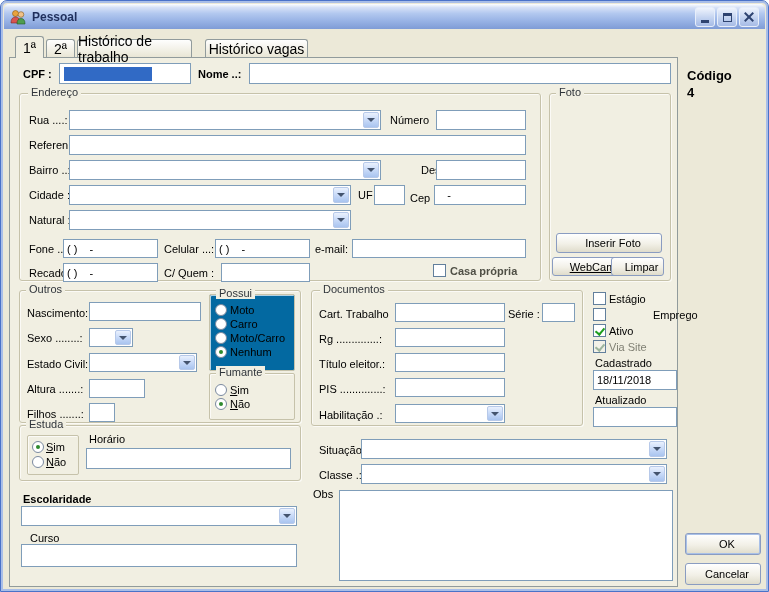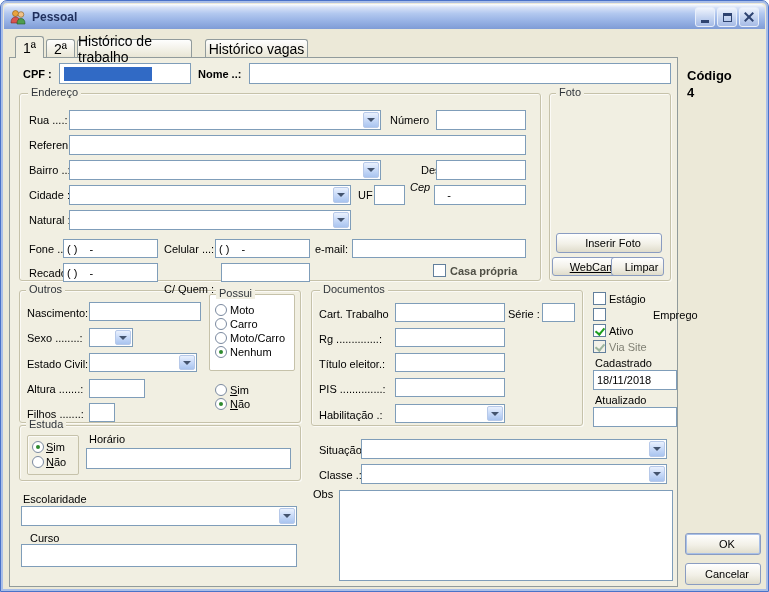--- a/index.html
+++ b/index.html
@@ -193,41 +193,41 @@
 
   <div class="lbl" style="left:28px;top:188px;">Cidade :</div>
   <div class="combo" style="left:68px;top:184px;width:282px;height:20px;">
     <span class="ctext"></span>
     <span class="cbtn">
         <span class="arr"></span>
       </span>
   </div>
   <div class="lbl" style="left:357px;top:188px;">UF</div>
   <input class="inp" style="left: 373px; top: 184px; width: 31px; height: 20px;" value="">
-  <div class="lbl" style="left:409px;top:180px;font-style:italic;">Cep</div>
+  <div class="lbl" style="left:409px;top:191px;">Cep</div>
   <input class="inp" style="left: 433px; top: 184px; width: 92px; height: 20px;" value="   -">
 
   <div class="lbl" style="left:28px;top:213px;">Natural :</div>
   <div class="combo" style="left:68px;top:209px;width:282px;height:20px;">
     <span class="ctext"></span>
     <span class="cbtn">
         <span class="arr"></span>
       </span>
   </div>
 
   <div class="lbl" style="left:28px;top:242px;">Fone ...:</div>
   <input class="inp" style="left: 62px; top: 238px; width: 95px; height: 19px;" value="( )    -">
   <div class="lbl" style="left:163px;top:242px;">Celular ...:</div>
   <input class="inp" style="left: 214px; top: 238px; width: 95px; height: 19px;" value="( )    -">
   <div class="lbl" style="left:314px;top:242px;">e-mail:</div>
   <input class="inp" style="left: 351px; top: 238px; width: 174px; height: 19px;" value="">
 
   <div class="lbl" style="left:28px;top:266px;">Recado:</div>
   <input class="inp" style="left: 62px; top: 262px; width: 95px; height: 19px;" value="( )    -">
-  <div class="lbl" style="left:163px;top:282px;">C/ Quem :</div>
+  <div class="lbl" style="left:163px;top:266px;">C/ Quem :</div>
   <input class="inp" style="left: 220px; top: 262px; width: 89px; height: 19px;" value="">
   <span class="cb" style="left:432px;top:263px;"></span>
   <div class="lbl b" style="left:449px;top:264px;color:#4F4F45;">Casa própria</div>
 
   <div class="grp" style="left:548px;top:92px;width:122px;height:188px;">
     <span class="gcap" style="left:6px;">Foto</span>
   </div>
   <div class="btn" style="left:555px;top:232px;width:106px;height:20px;">Inserir Foto</div>
   <div class="btn" style="left:551px;top:256px;width:73px;height:19px;text-decoration:underline;">WebCam</div>
   <div class="btn" style="left:610px;top:256px;width:53px;height:19px;">Limpar</div>
@@ -249,49 +249,52 @@
     <span class="ctext"></span>
     <span class="cbtn">
         <span class="arr"></span>
       </span>
   </div>
   <div class="lbl" style="left:26px;top:382px;">Altura .......:</div>
   <input class="inp" style="left: 88px; top: 378px; width: 56px; height: 19px;" value="">
   <div class="lbl" style="left:26px;top:407px;">Filhos .......:</div>
   <input class="inp" style="left: 88px; top: 402px; width: 26px; height: 19px;" value="">
 
-  <div class="subpanel" style="left:208px;top:293px;width:86px;height:77px;background:#ffffff;">
+  <div class="subpanel" style="left:208px;top:293px;width:86px;height:77px;background:#0369a1;">
     <span class="gcap" style="left:6px;">Possui</span>
   </div>
   <span class="radio" style="left:214px;top:303px;"></span>
   <div class="lbl" style="left:229px;top:303px;">Moto</div>
   <span class="radio" style="left:214px;top:317px;"></span>
   <div class="lbl" style="left:229px;top:317px;">Carro</div>
   <span class="radio" style="left:214px;top:331px;"></span>
   <div class="lbl" style="left:229px;top:331px;">Moto/Carro</div>
   <span class="radio sel" style="left:214px;top:345px;"></span>
   <div class="lbl" style="left:229px;top:345px;">Nenhum</div>
 
+  <div class="subpanel" style="left:208px;top:372px;width:86px;height:47px;background:#F1EFE2;">
+    <span class="gcap" style="left:6px;">Fumante</span>
+  </div>
   <span class="radio" style="left:214px;top:383px;"></span>
   <div class="lbl accel" style="left:229px;top:383px;">Sim</div>
   <span class="radio sel" style="left:214px;top:397px;"></span>
   <div class="lbl accel" style="left:229px;top:397px;">Não</div>
 
   <div class="grp" style="left:18px;top:424px;width:282px;height:56px;">
     <span class="gcap" style="left:6px;">Estuda</span>
   </div>
   <div class="subpanel" style="left:26px;top:434px;width:52px;height:40px;background:#F1EFE2;"></div>
   <span class="radio sel" style="left:31px;top:440px;"></span>
   <div class="lbl accel" style="left:45px;top:440px;">Sim</div>
   <span class="radio" style="left:31px;top:455px;"></span>
   <div class="lbl accel" style="left:45px;top:455px;">Não</div>
   <div class="lbl" style="left:88px;top:432px;">Horário</div>
   <input class="inp" style="left: 85px; top: 447px; width: 205px; height: 21px;" value="">
 
-  <div class="lbl" style="left:22px;top:492px;">Escolaridade</div>
+  <div class="lbl" style="left:22px;top:492px;font-weight:bold;">Escolaridade</div>
   <div class="combo" style="left:20px;top:505px;width:276px;height:20px;">
     <span class="ctext"></span>
     <span class="cbtn">
         <span class="arr"></span>
       </span>
   </div>
   <div class="lbl" style="left:29px;top:531px;">Curso</div>
   <input class="inp" style="left: 20px; top: 543px; width: 276px; height: 23px;" value="">
 
   <div class="grp" style="left:310px;top:289px;width:272px;height:136px;">

